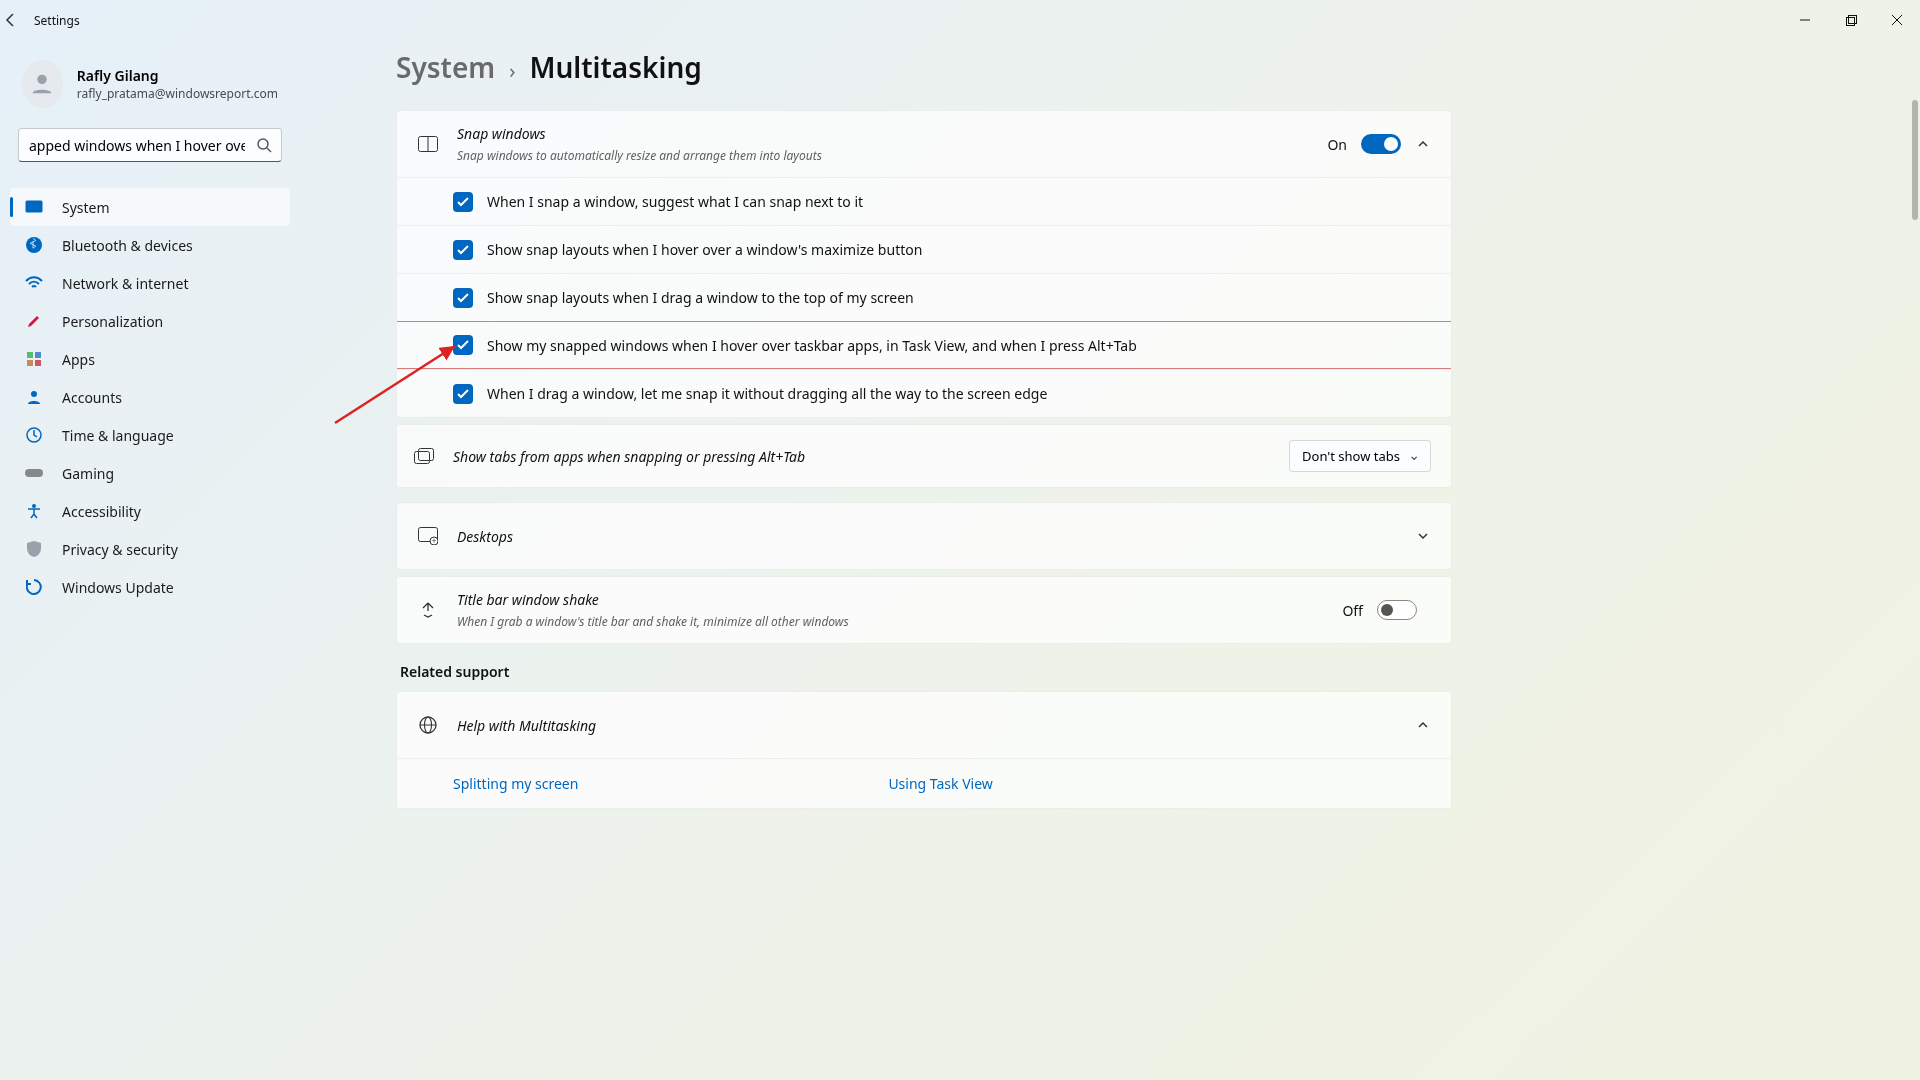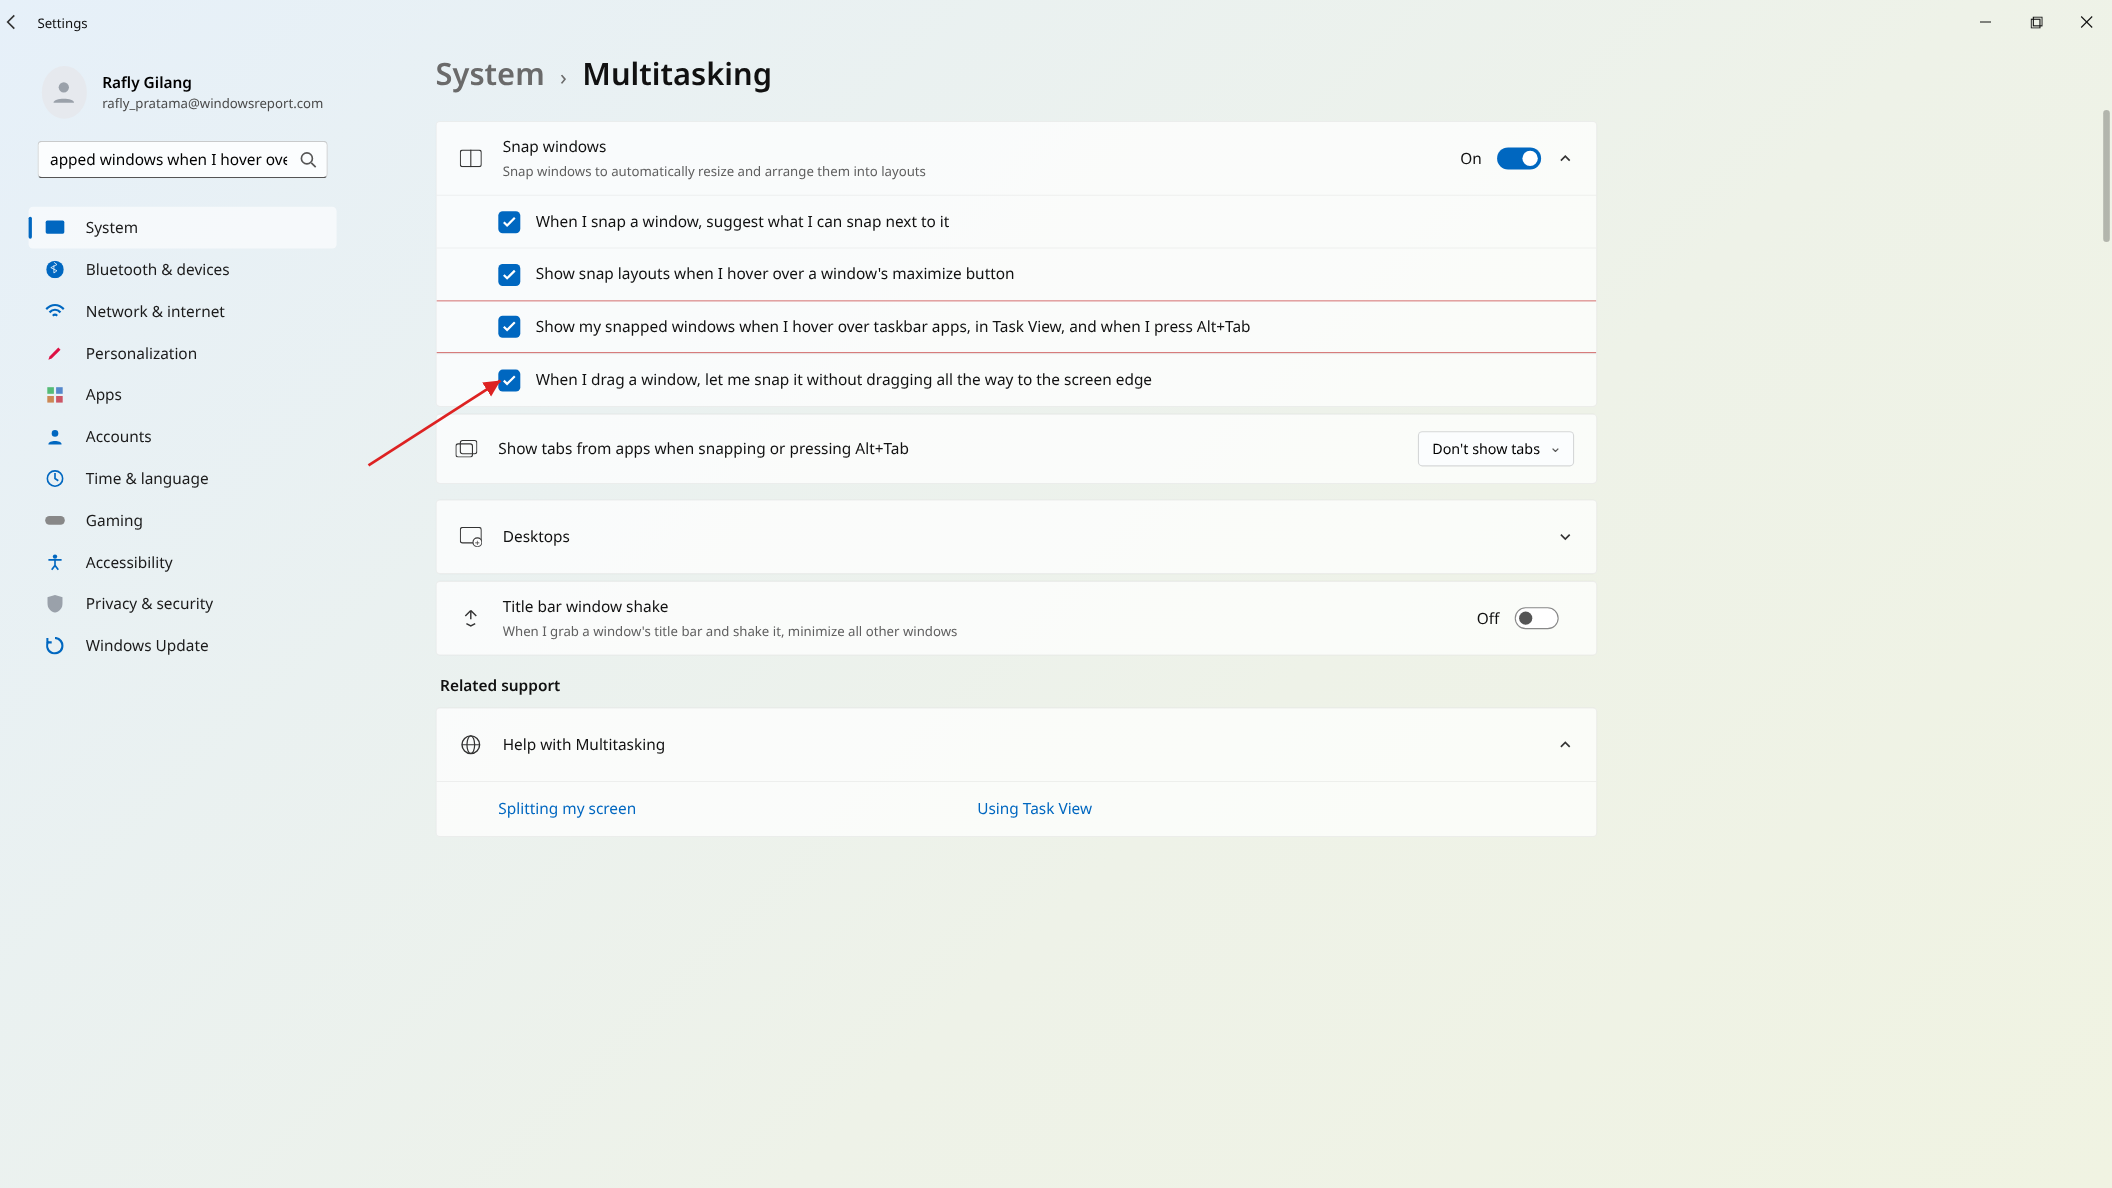--- a/index.html
+++ b/index.html
@@ -29,21 +29,21 @@
   }
   .titlebar .window-controls .wc {
     width: 46px; height: 40px;
     display:flex; align-items:center; justify-content:center;
     cursor:pointer;
   }
 
   
   .sidebar {
     position: absolute;
-    left: 16px; top: 40px;
+    left: 0; top: 40px;
     width: 300px;
     padding: 14px 0 0 0;
   }
   .user {
     display:flex; align-items:center;
     padding: 6px 22px 20px 22px;
   }
   .avatar {
     width: 48px; height:48px; border-radius:50%;
     background:#e6e9ee;
@@ -123,21 +123,21 @@
   .card-head .title, .single .title {
     font-size:14px; color:#111;
   }
   .card-head .sub, .single .sub {
     font-size:12px; color:#5f5f5f; margin-top:4px;
   }
   .card-head .lead-icon, .single .lead-icon {
     width:22px; height:22px; margin-right:18px;
     display:flex;align-items:center;justify-content:center;
   }
-  .card-head .flex, .single .flex { flex:1; min-width:0; }
+  .card-head .flex, .single .flex { flex:1; min-width:0;font-style:italic; }
   .card-head .state, .single .state { font-size:14px; color:#111; margin-right:14px; }
 
   .toggle {
     width:40px; height:20px; border-radius:20px;
     position:relative; cursor:pointer;
     margin-right: 14px;
   }
   .toggle.on { background:#0067c0; }
   .toggle.on::after {
     content:""; position:absolute; right:3px; top:3px;
@@ -404,20 +404,28 @@
         <span>When I snap a window, suggest what I can snap next to it</span>
       </div>
       <div class="sub-item">
         <div class="check">
             <svg width="12" height="10">
               <path d="M1 5l3 3 7-7" stroke="#fff" stroke-width="2" fill="none"></path>
             </svg>
           </div>
         <span>Show snap layouts when I hover over a window's maximize button</span>
       </div>
+      <div class="sub-item">
+        <div class="check">
+            <svg width="12" height="10">
+              <path d="M1 5l3 3 7-7" stroke="#fff" stroke-width="2" fill="none"></path>
+            </svg>
+          </div>
+        <span>Show snap layouts when I drag a window to the top of my screen</span>
+      </div>
       <div class="sub-item hl">
         <div class="check">
             <svg width="12" height="10">
               <path d="M1 5l3 3 7-7" stroke="#fff" stroke-width="2" fill="none"></path>
             </svg>
           </div>
         <span>Show my snapped windows when I hover over taskbar apps, in Task View, and when I press Alt+Tab</span>
       </div>
       <div class="sub-item">
         <div class="check">

